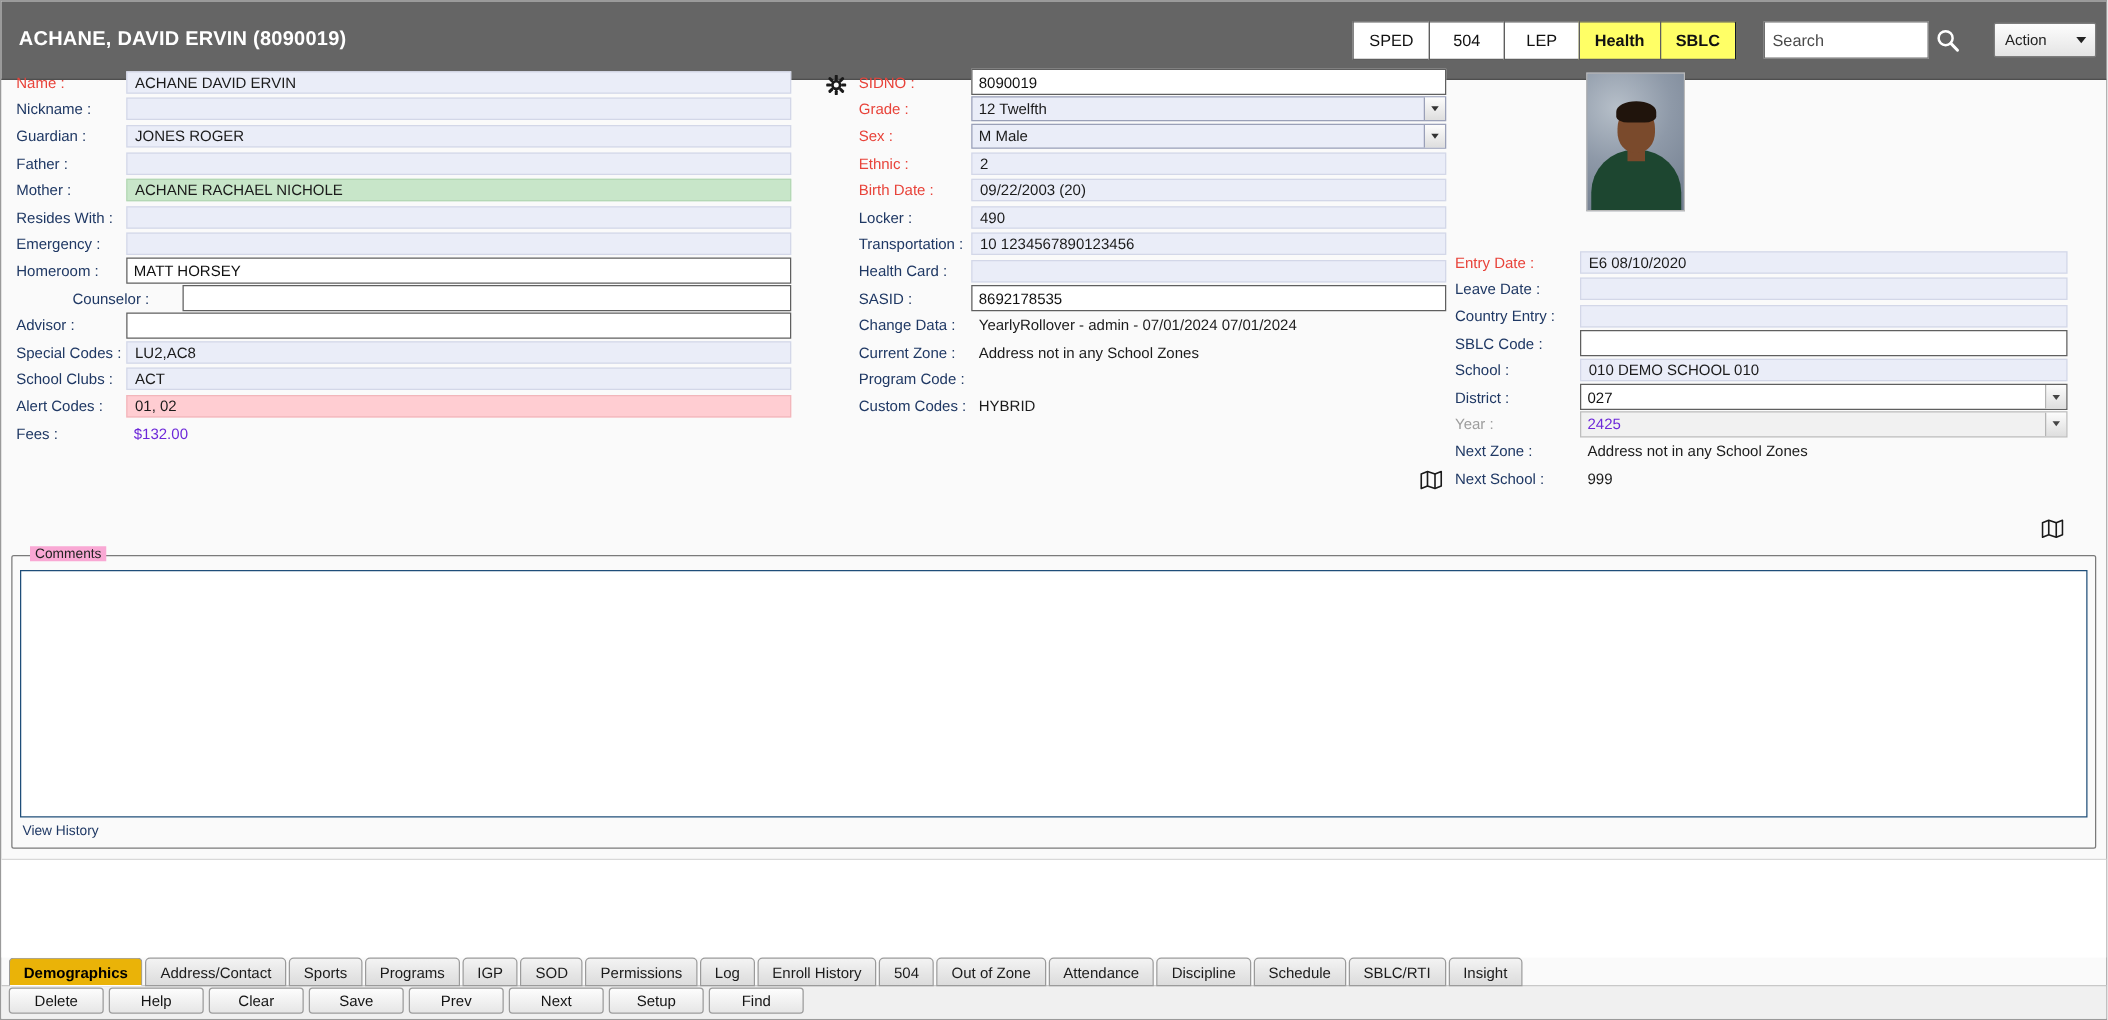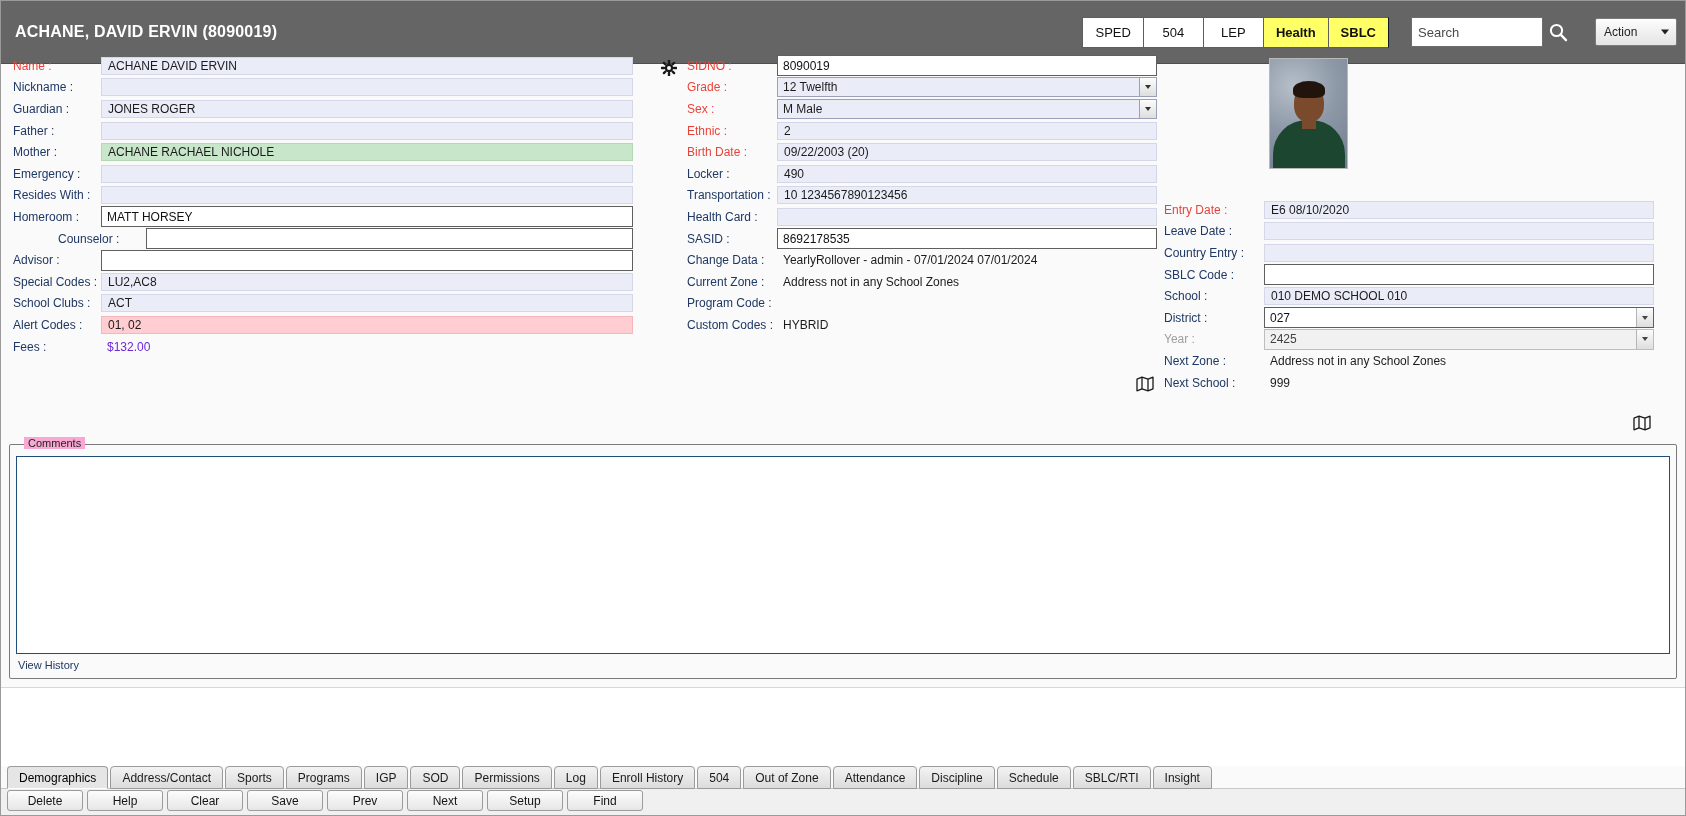--- a/index.html
+++ b/index.html
@@ -132,21 +132,21 @@
   .inp {
     height: 21px;
     background: #ffffff;
     border: 1px solid #5f5f5f;
     font-size: 12px;
     color: #111;
     display: flex; align-items: center;
     padding-left: 5px;
     white-space: nowrap; overflow: hidden;
   }
-  .inp.disabled { background: #f1f1f1; color: #404040; border-color: #bdbdbd; }
+  .inp.disabled { background: #f1f1f1; color: #6d28d9; border-color: #bdbdbd; }
   .sel {
     height: 20px;
     background: #eaedf8;
     border: 1px solid #9aa0b8;
     font-size: 12px; color: #1b1b1b;
     display: flex; align-items: center;
     padding-left: 5px;
     position: relative;
   }
   .sel .arrowbox {
@@ -255,23 +255,23 @@
     margin-right: 2px;
     display: flex; align-items: center; justify-content: center;
     font-size: 12px; color: #1b1b1b;
     background: linear-gradient(#f3f3f3,#dcdcdc);
     border: 1px solid #9b9b9b;
     border-radius: 4px 4px 0 0;
     cursor: pointer;
     white-space: nowrap;
   }
   .tab.active {
-    background: #e5e5e5;
+    background: #eab308;
     border-bottom: 1px solid #ffffff;
-    font-weight: normal;
+    font-weight: bold;
     color: #000;
   }
   .btnbar {
     position: absolute;
     left: 6px; top: 789px;
     display: flex;
   }
   .btn {
     width: 76px; height: 21px;
     margin-right: 4px;
@@ -347,25 +347,25 @@
         </div>
         <div class="row" style="height: 21.6px;">
           <div class="lbl" style="width: 88px;">Father :</div>
           <div class="val ro" style="width: 532px;"></div>
         </div>
         <div class="row" style="height: 21.6px;">
           <div class="lbl" style="width: 88px;">Mother :</div>
           <div class="val ro green" style="width: 532px;">ACHANE  RACHAEL NICHOLE</div>
         </div>
         <div class="row" style="height: 21.6px;">
+          <div class="lbl" style="width: 88px;">Resides With :</div>
+          <div class="val ro" style="width: 532px;"></div>
+        </div>
+        <div class="row" style="height: 21.6px;">
           <div class="lbl" style="width: 88px;">Emergency :</div>
-          <div class="val ro" style="width: 532px;"></div>
-        </div>
-        <div class="row" style="height: 21.6px;">
-          <div class="lbl" style="width: 88px;">Resides With :</div>
           <div class="val ro" style="width: 532px;"></div>
         </div>
         <div class="row" style="height: 21.6px;">
           <div class="lbl" style="width: 88px;">Homeroom :</div>
           <div class="inp" style="width: 532px;">MATT HORSEY</div>
         </div>
         <div class="row" style="height: 21.6px; margin-left: 45px;">
           <div class="lbl" style="width: 88px;">Counselor :</div>
           <div class="inp" style="width: 532px;"></div>
         </div>

